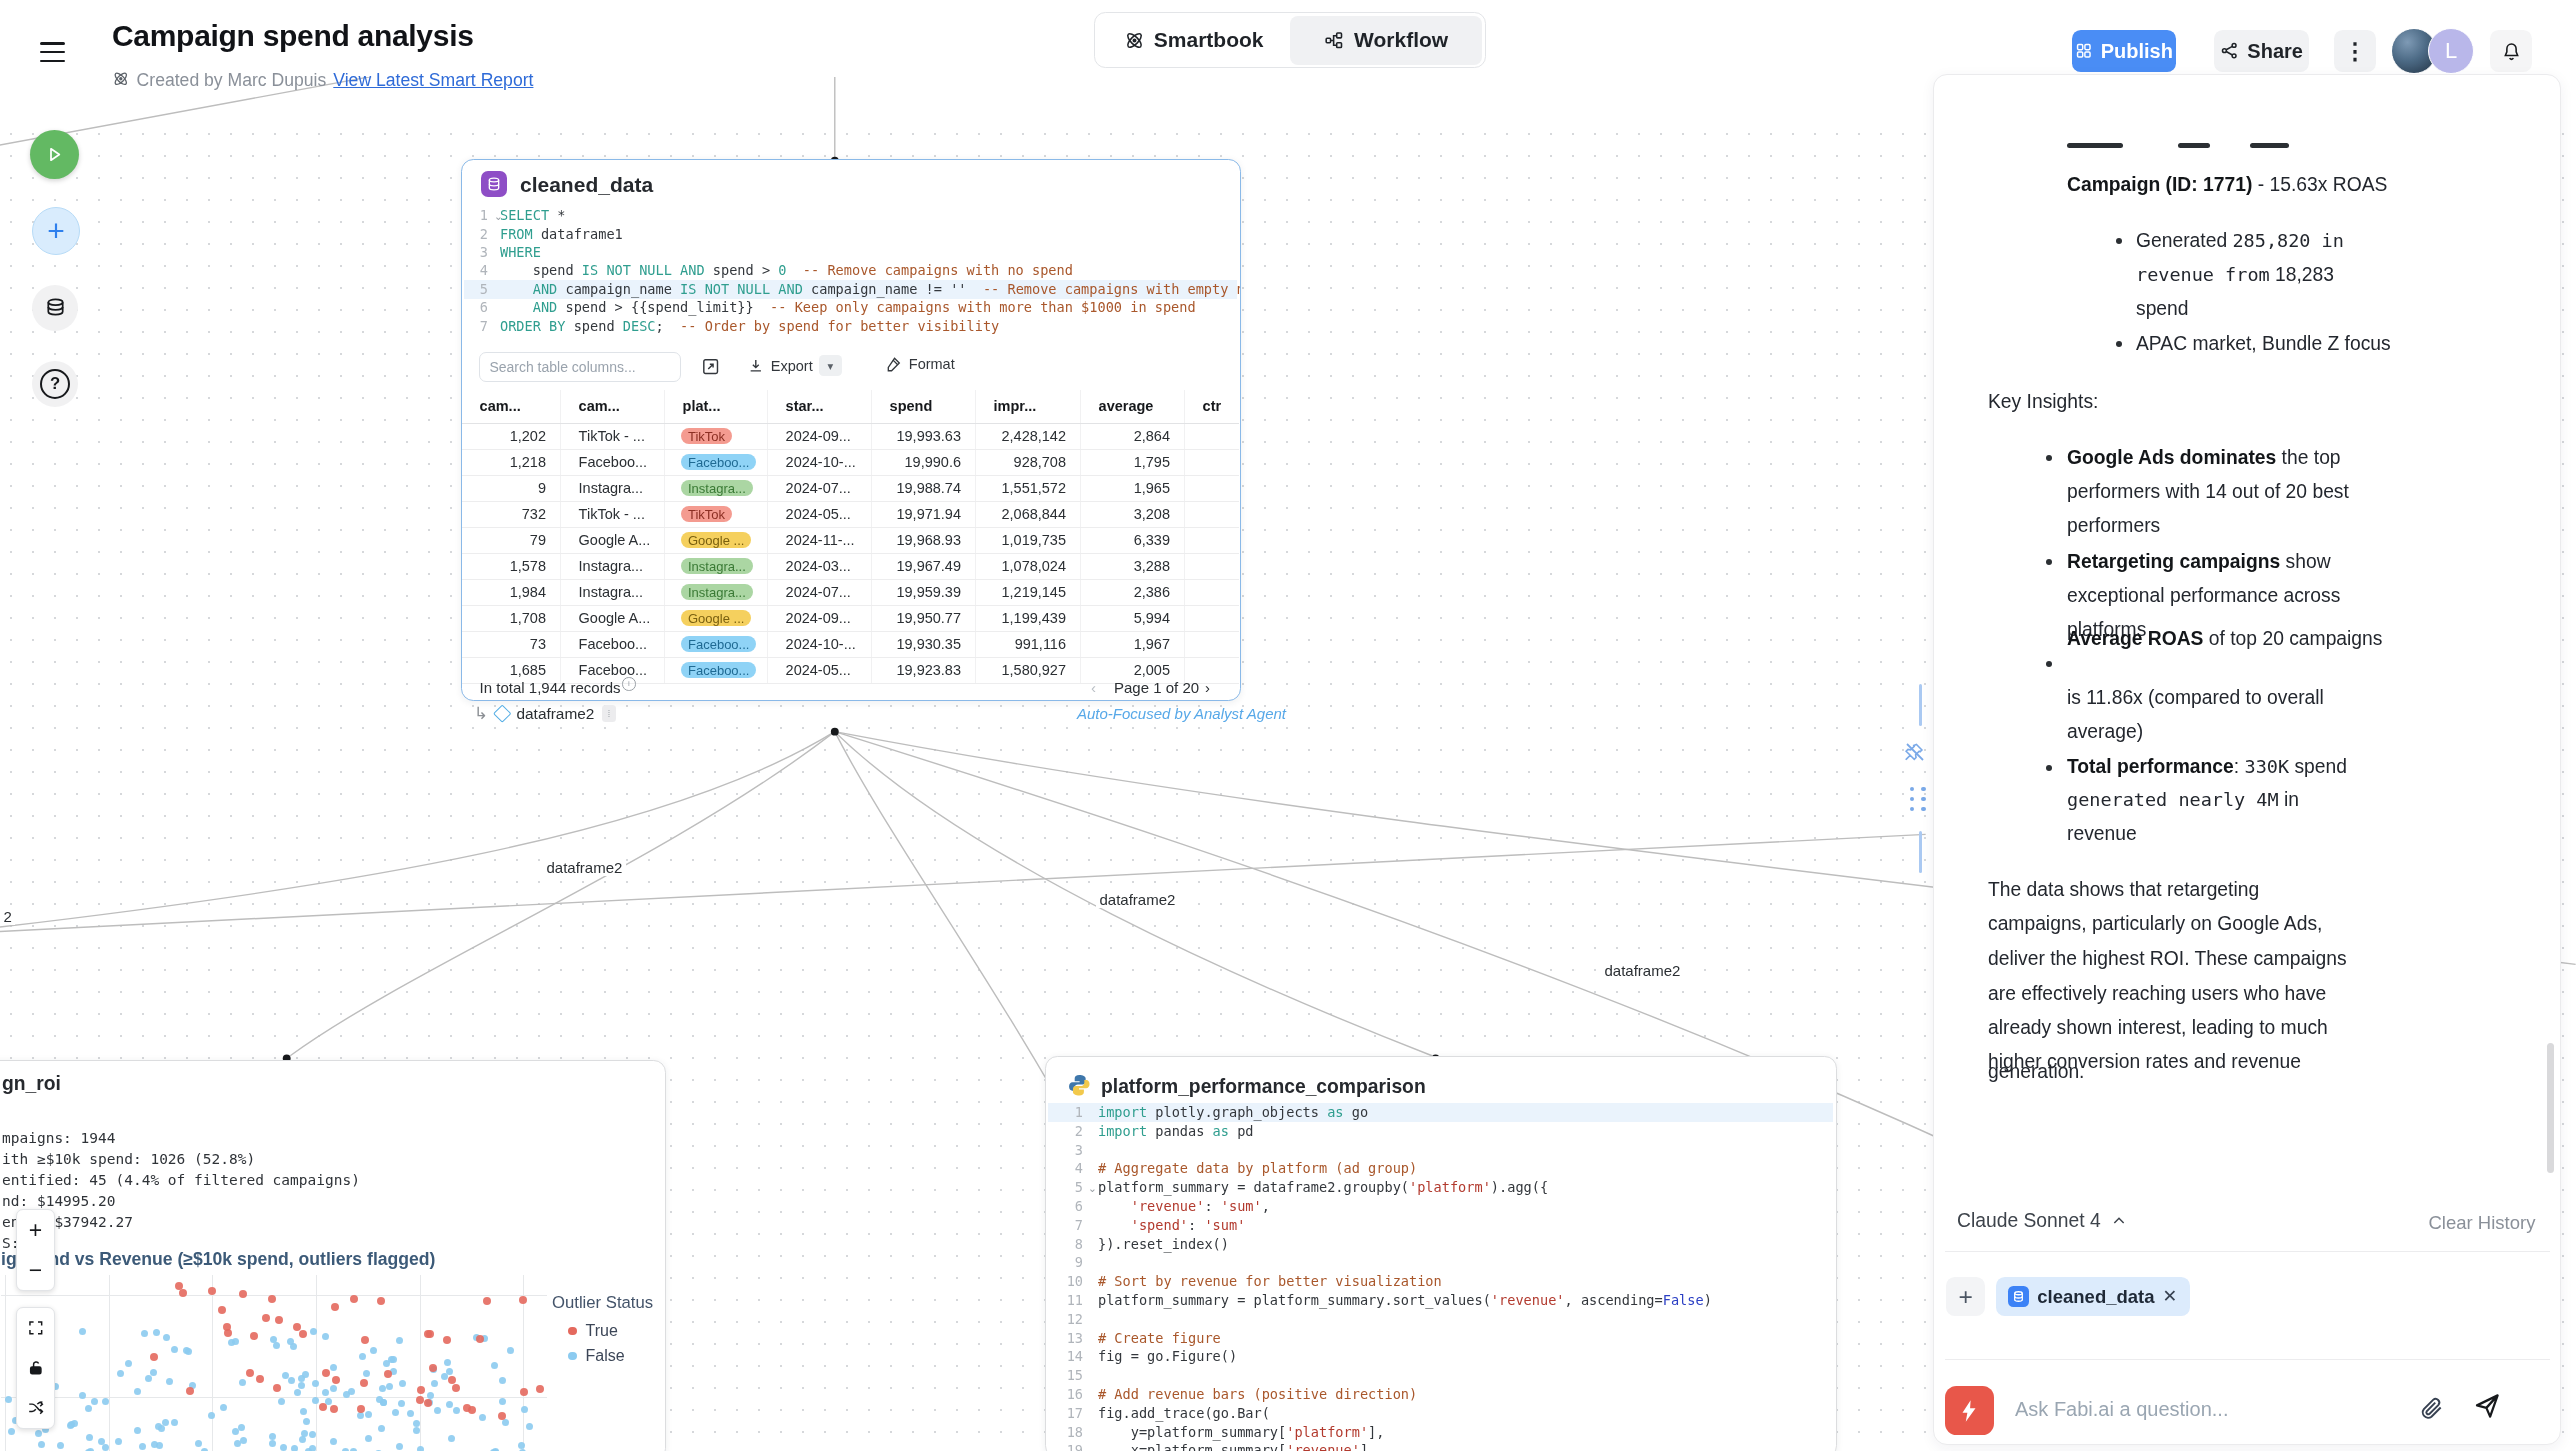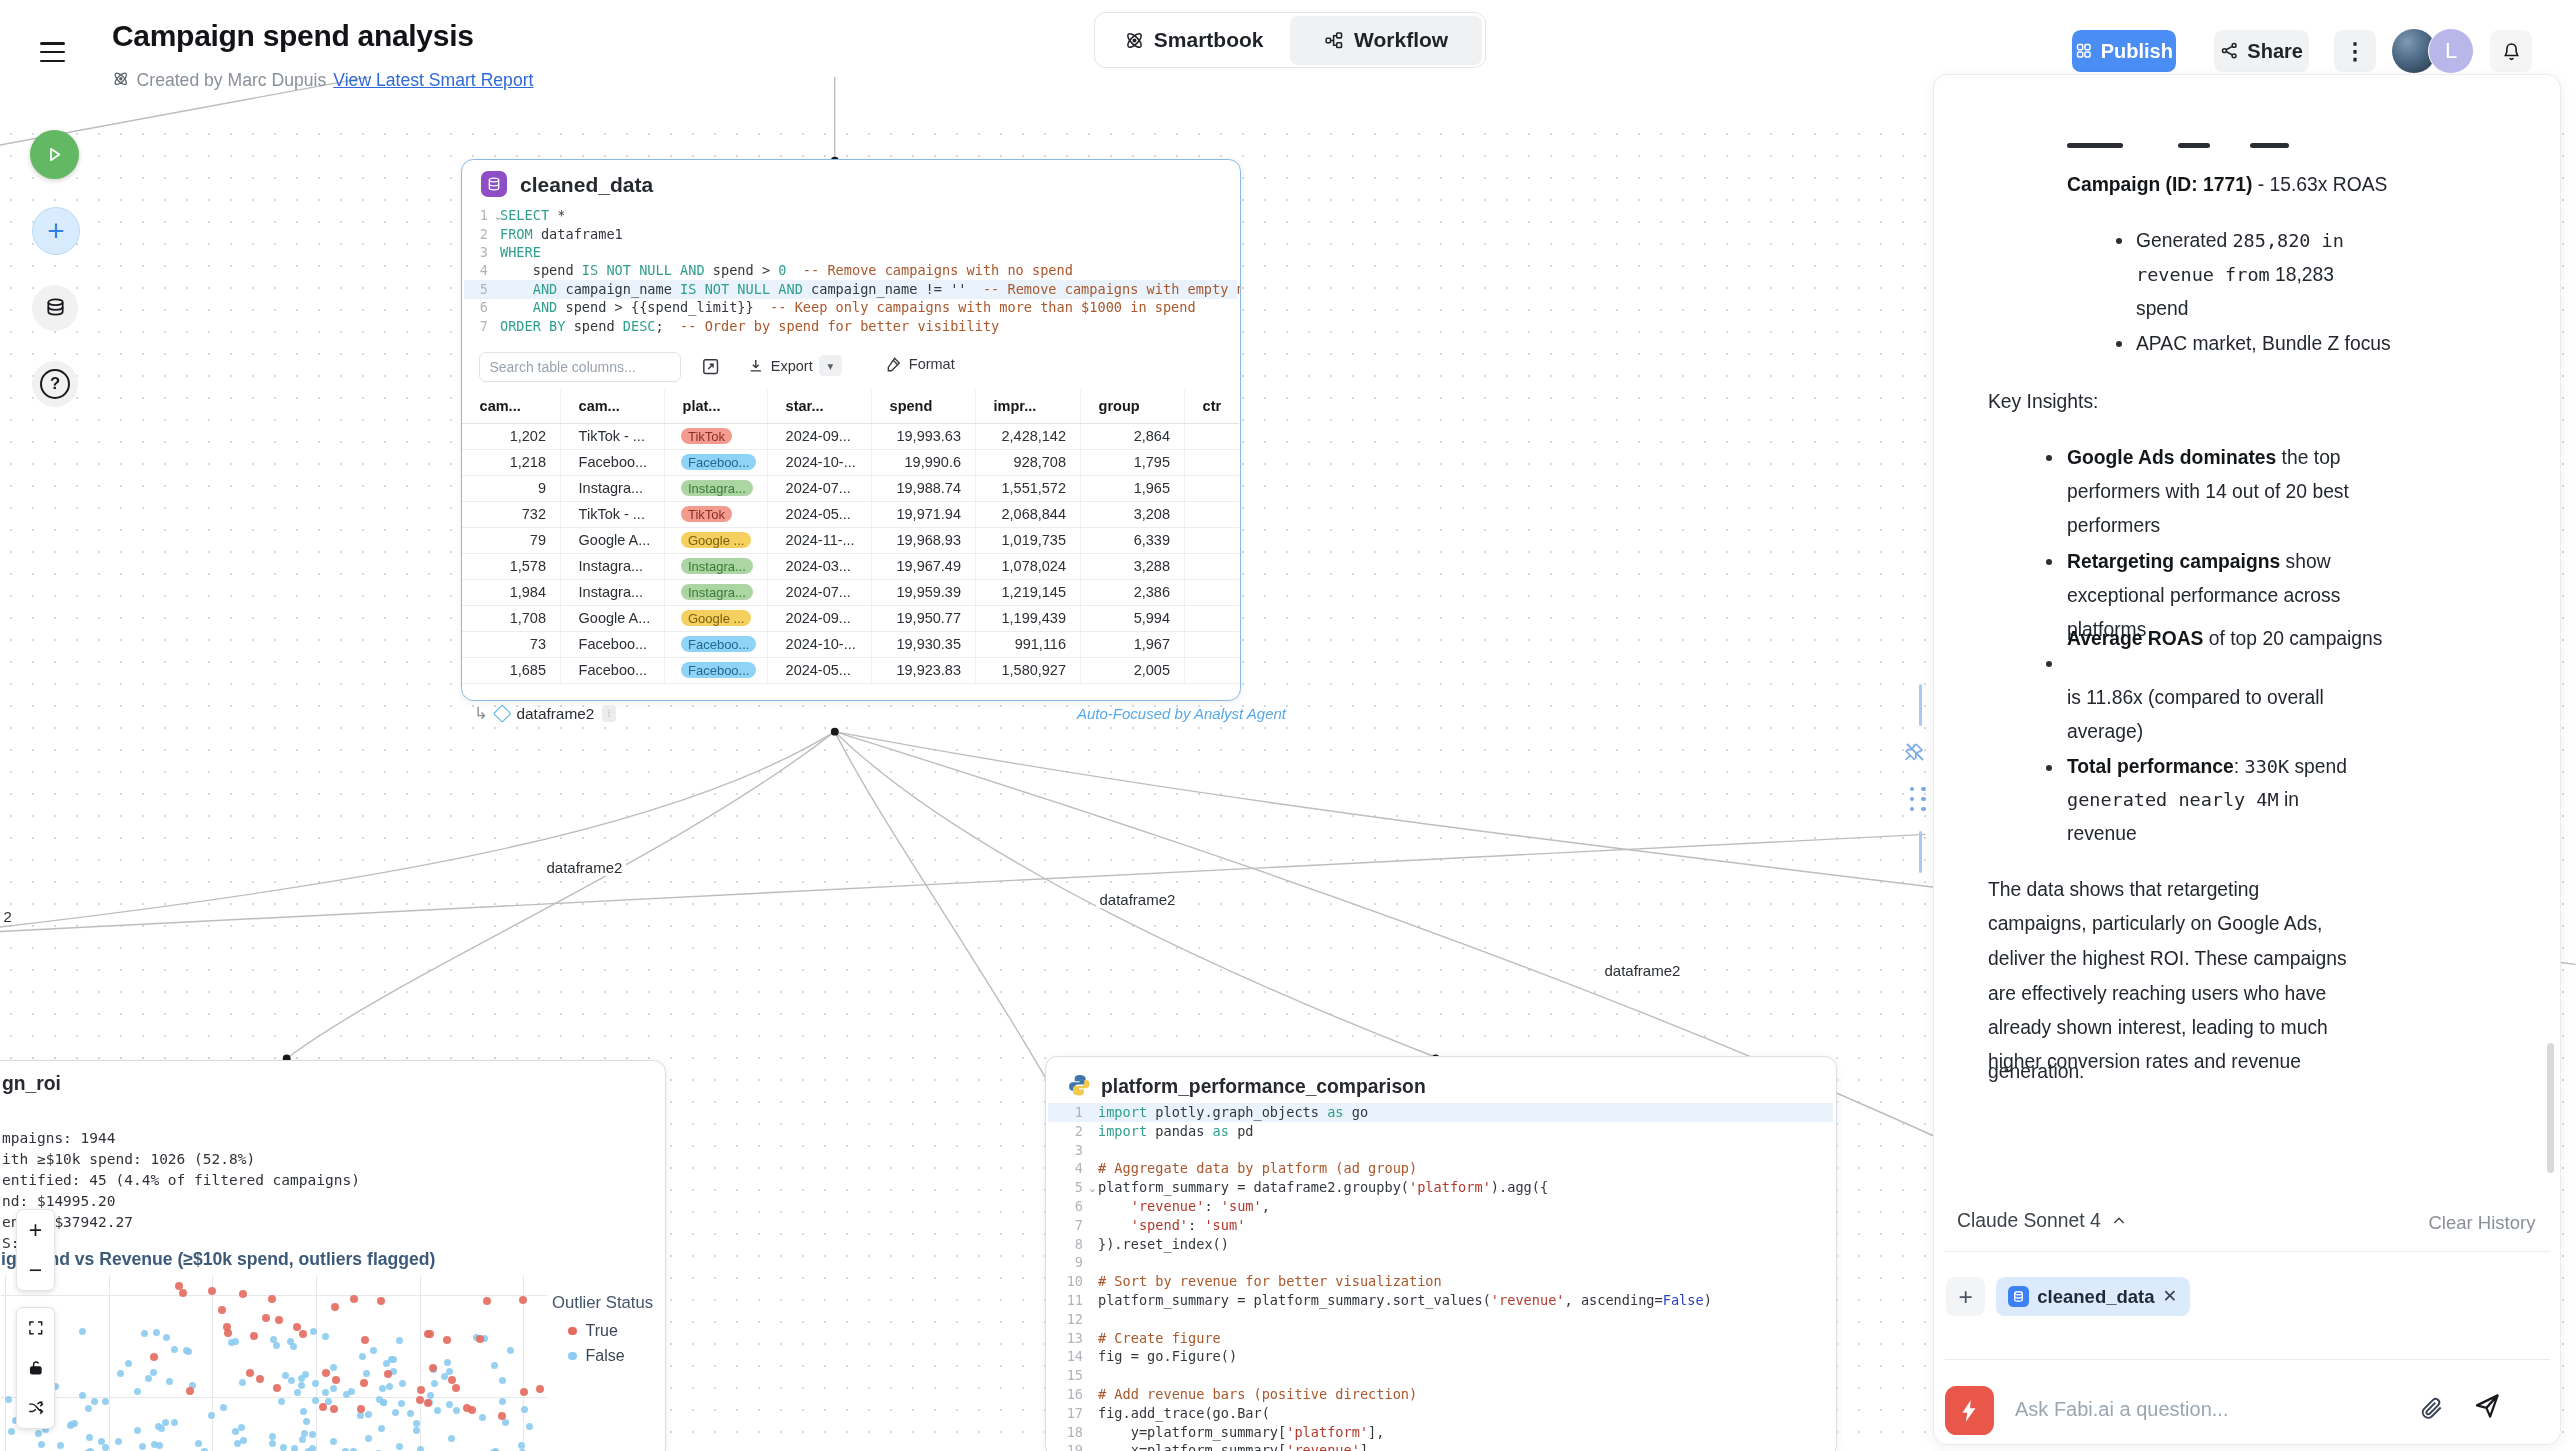--- a/index.html
+++ b/index.html
@@ -298,21 +298,21 @@
   </div>
 
   <div id="dq-table" class="abs">
       <div class="trow head">
         <div class="tcell head" style="width: 98px;">cam...</div>
         <div class="tcell head" style="width: 104px;">cam...</div>
         <div class="tcell head" style="width: 103px;">plat...</div>
         <div class="tcell head" style="width: 104px;">star...</div>
         <div class="tcell head" style="width: 104px;">spend</div>
         <div class="tcell head" style="width: 105px;">impr...</div>
-        <div class="tcell head" style="width: 104px;">group</div>
+        <div class="tcell head" style="width: 104px;">average</div>
         <div class="tcell head" style="width: 55px;">ctr</div>
       </div>
       <div class="trow body">
         <div class="tcell num" style="width: 98px;">1,202</div>
         <div class="tcell txt" style="width: 104px;">TikTok - ...</div>
         <div class="tcell txt" style="width: 103px; padding-left: 16px;">
           <span class="badge tiktok">TikTok</span>
         </div>
         <div class="tcell txt" style="width: 104px;">2024-09...</div>
         <div class="tcell num" style="width: 104px;">19,993.63</div>
@@ -423,20 +423,27 @@
           <span class="badge facebook">Faceboo...</span>
         </div>
         <div class="tcell txt" style="width: 104px;">2024-05...</div>
         <div class="tcell num" style="width: 104px;">19,923.83</div>
         <div class="tcell num" style="width: 105px;">1,580,927</div>
         <div class="tcell num" style="width: 104px;">2,005</div>
         <div class="tcell txt" style="width: 55px;"></div>
       </div>
     </div>
 
+  <div id="sql-footer">
+    <span style="margin-left:17.6px;font-size:15px;color:#2b2f33;">In total 1,944 records</span>
+    <span style="width:11.4px;height:11.4px;border:1.2px solid #9aa0a6;border-radius:50%;color:#9aa0a6;font-size:8px;display:inline-flex;align-items:center;justify-content:center;margin:-7px 0 0 1.8px;">i</span>
+    <span class="abs pager" style="left:629px;color:#b9bec4;">‹</span>
+    <span class="abs pager" style="left:652px;">Page 1 of 20</span>
+    <span class="abs pager" style="left:743px;">›</span>
+  </div>
 </div>
 
 <div class="below-node" style="left: 474px; top: 703px; gap:8px;">
   <span style="color:#8b8f94;font-size:16.7px;">↳</span>
   <span class="diamond"></span>
   <span style="font-size:15.4px;color:#2b2f33;">dataframe2</span>
   <span class="mini-badge">⁞</span>
 </div>
 <div class="below-node" style="left:1077px;top:705px;">
   <span id="auto-focus">Auto-Focused by Analyst Agent</span>

